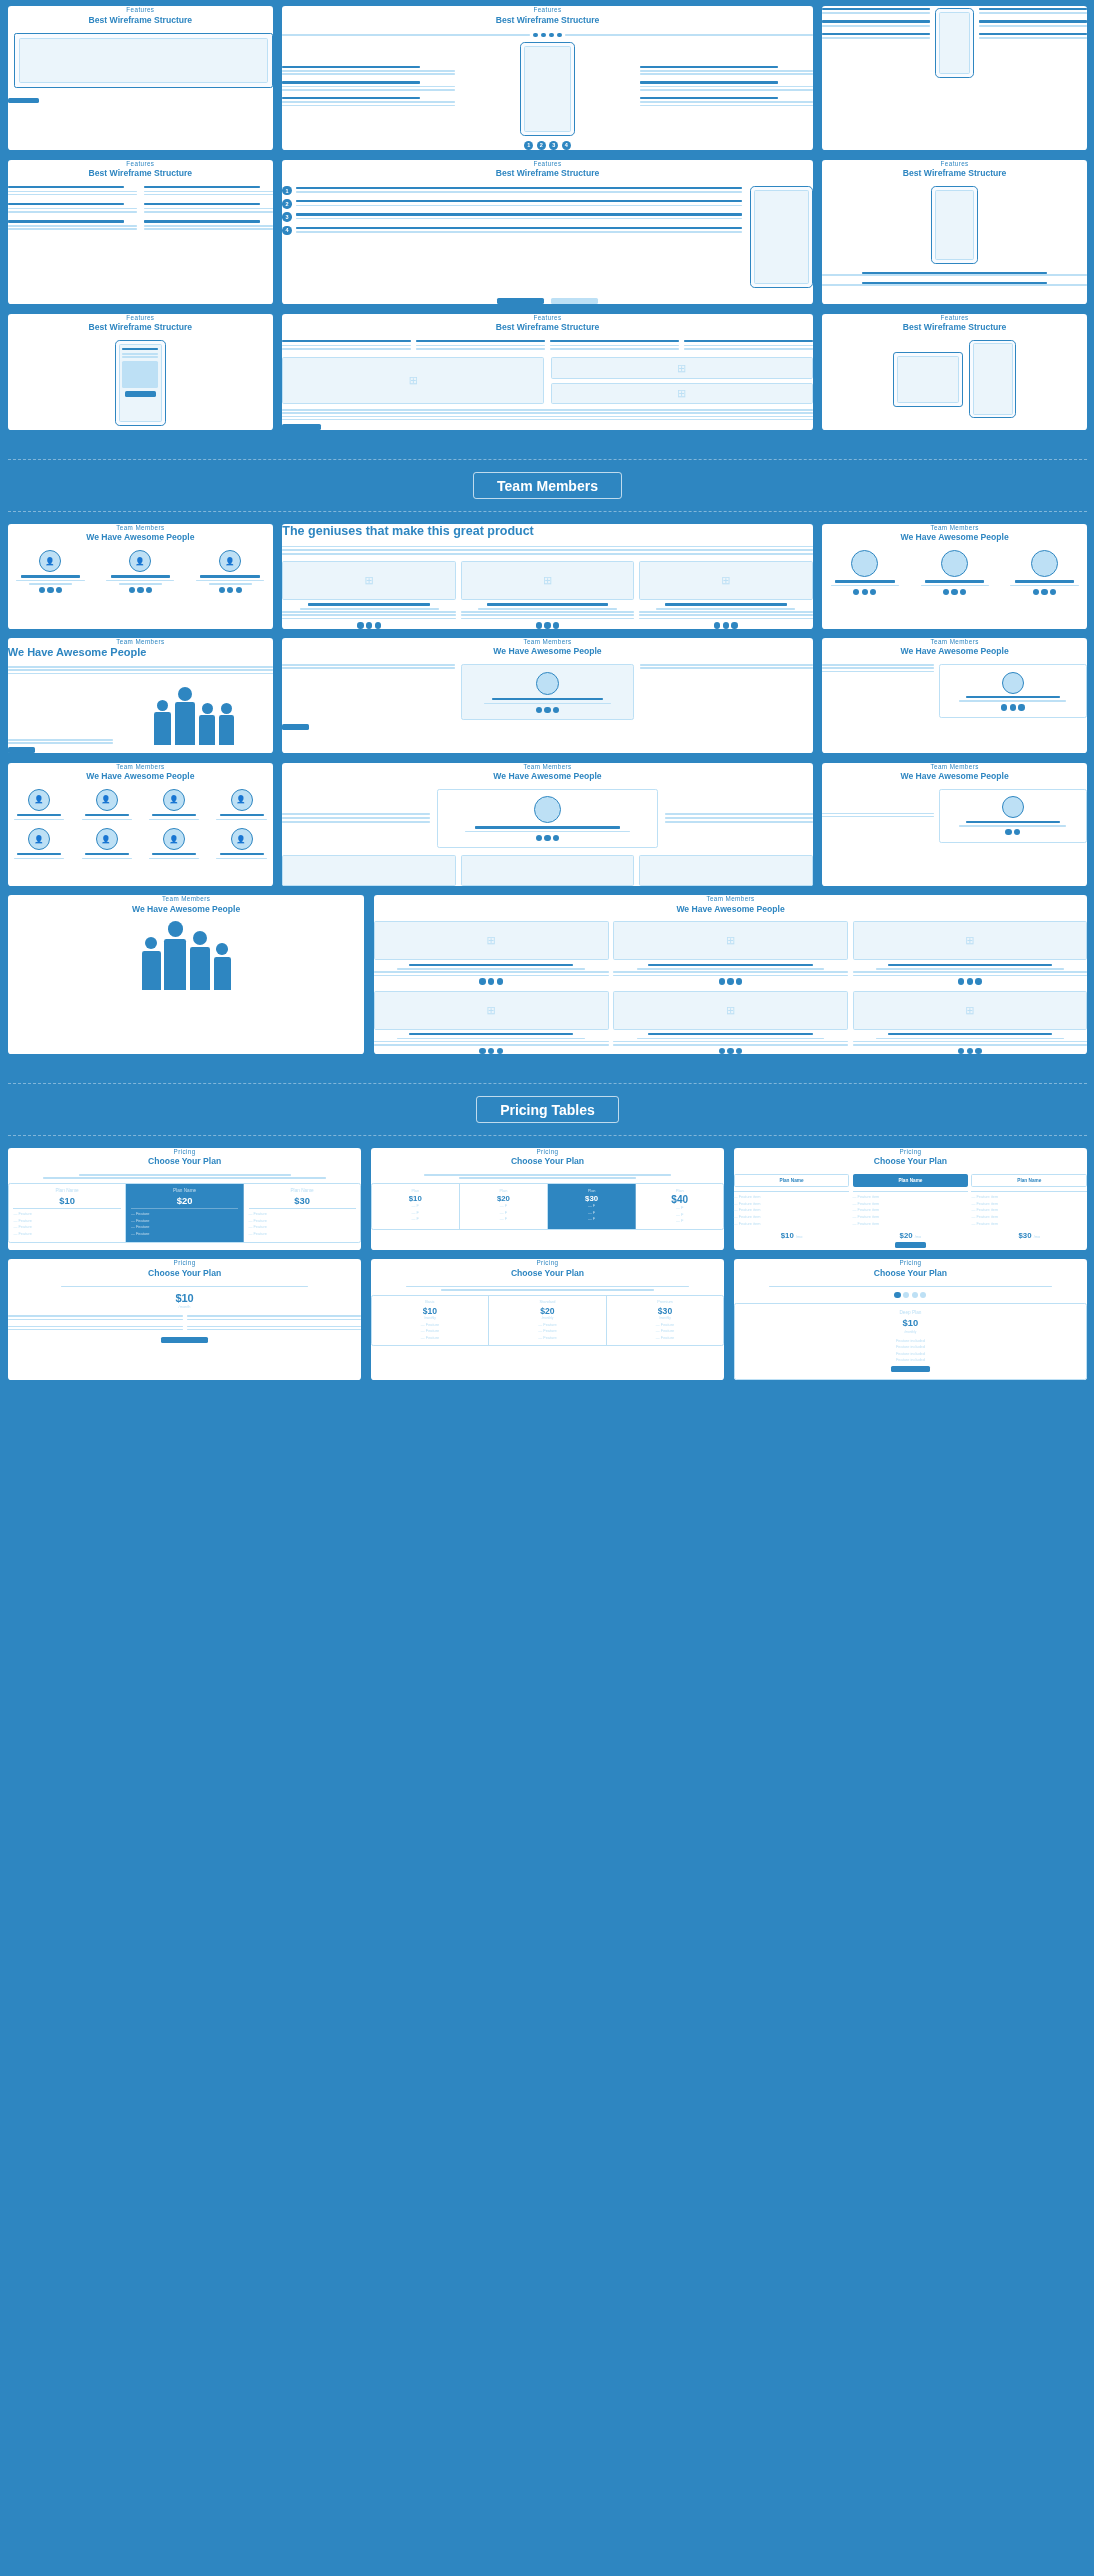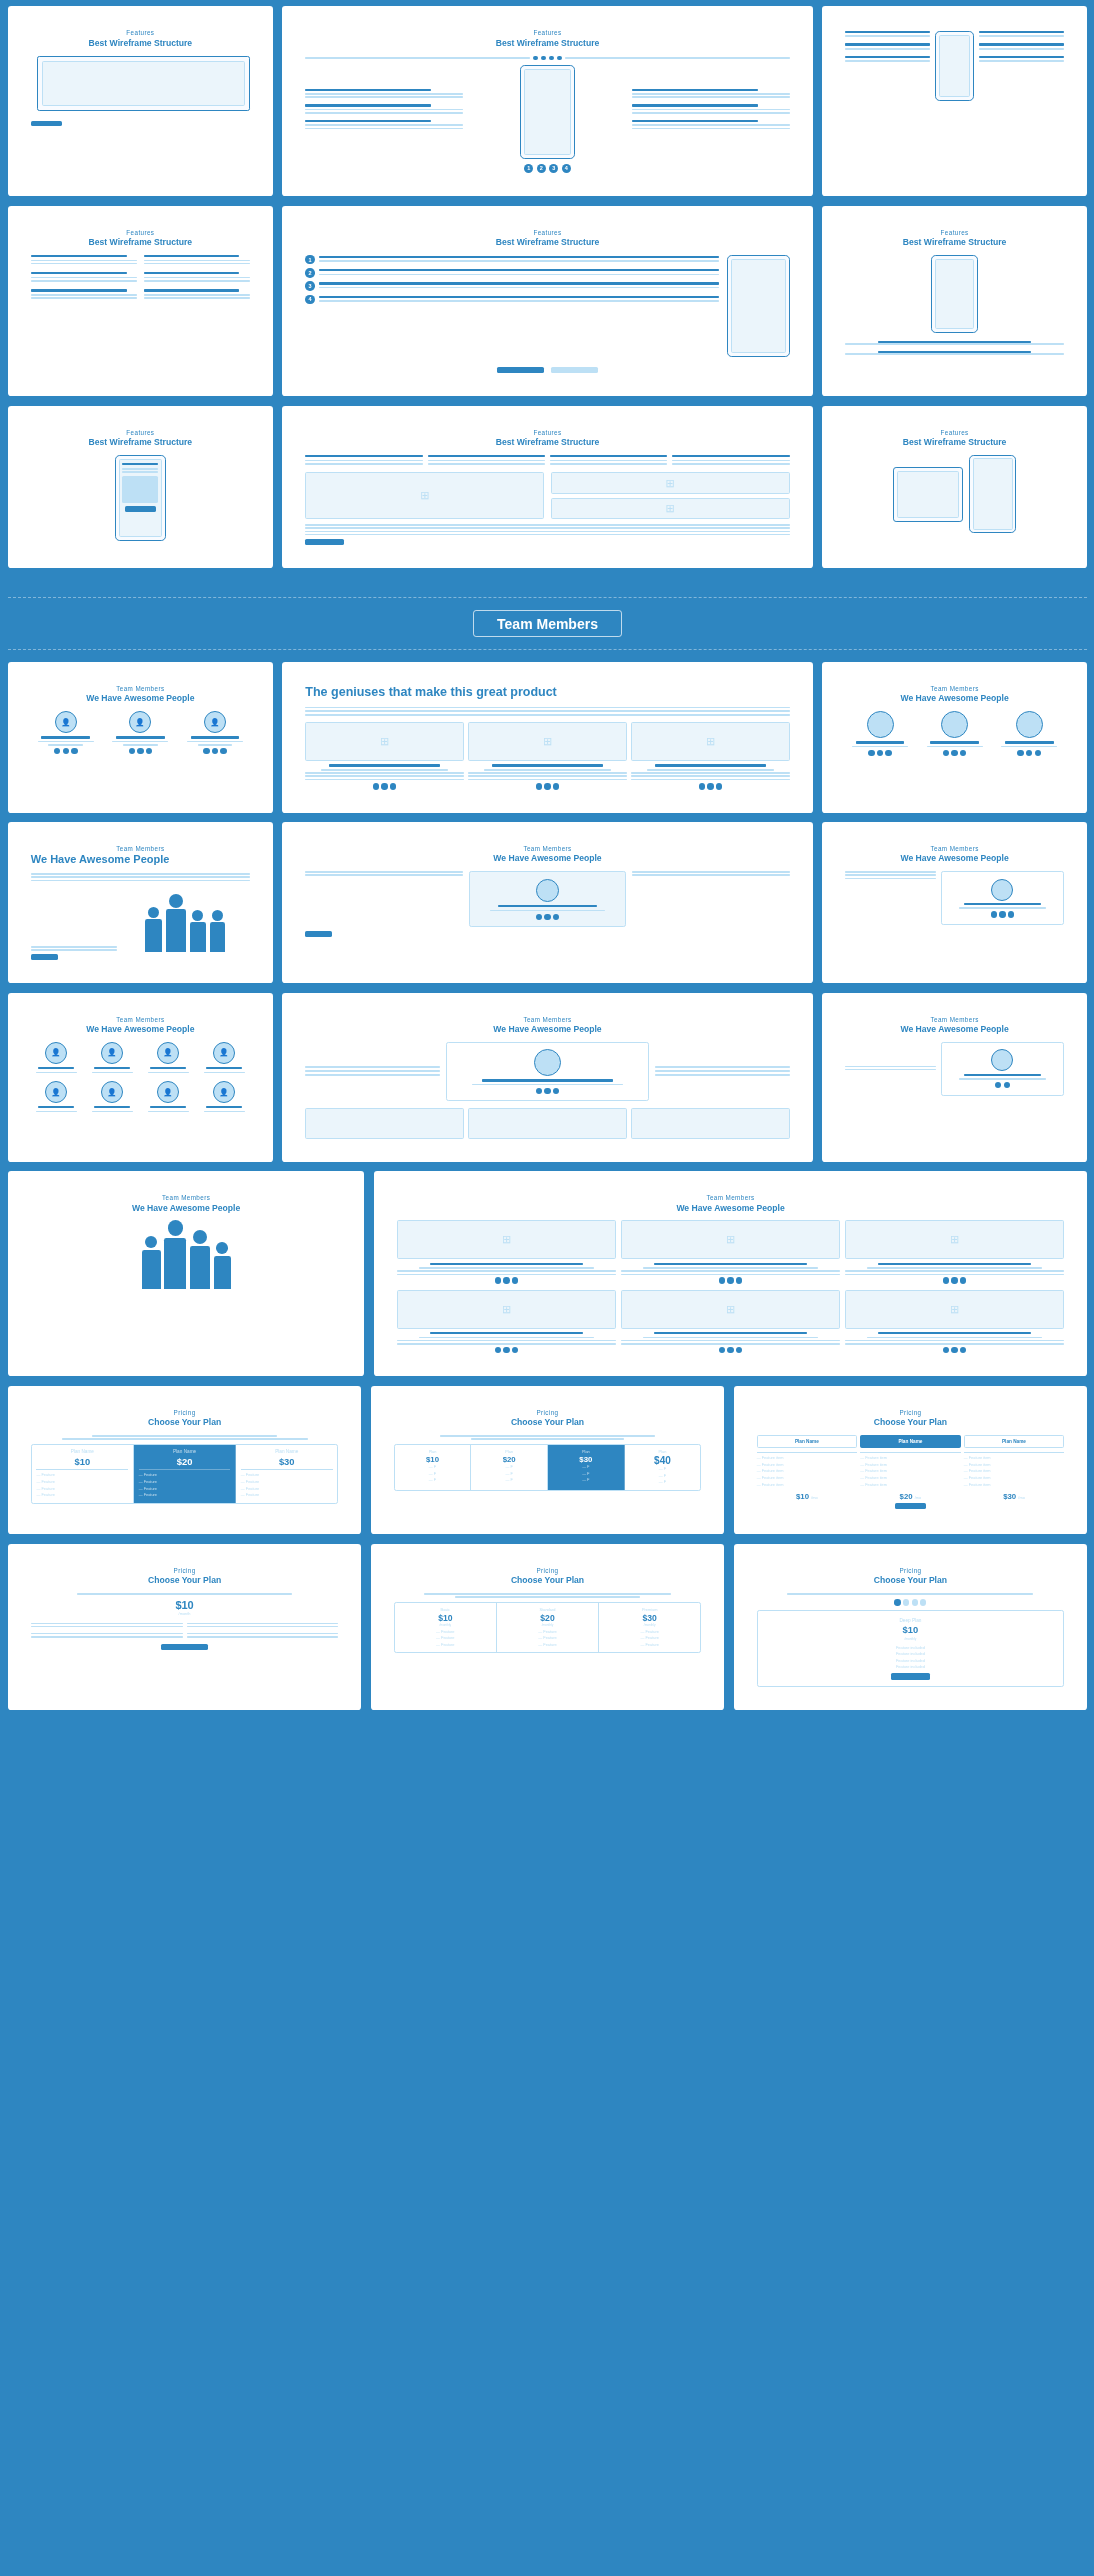--- a/index.html
+++ b/index.html
@@ -7,21 +7,21 @@
       background-color: #2E86C1;
       font-family: Arial, sans-serif;
       width: 1095px;
       min-height: 2576px;
     }
 
     
     .card {
       background: #fff;
       border-radius: 3.1px;
-      padding: 23px;
+      padding: 0;
       position: relative;
     }
 
     .card-label {
       font-size: 6.3px;
       color: #2E86C1;
       text-align: center;
       margin-bottom: 1.6px;
       letter-spacing: 0.4px;
     }
@@ -1082,20 +1082,27 @@
           <div class="social-icons" style="margin-top:2.3px;">
             <div class="social-icon"></div>
             <div class="social-icon"></div>
             <div class="social-icon"></div>
           </div>
         </div>
       </div>
     </div>
   </div>
 
+  <div style="padding:11.7px 0 3.9px;">
+    <hr class="section-separator">
+    <div class="section-badge">
+      <div class="section-badge-inner">Pricing Tables</div>
+    </div>
+    <hr class="section-separator">
+  </div>
 
   <div style="display:grid;grid-template-columns:1fr 1fr 1fr;gap:9.4px;margin-bottom:9.4px;">
 
     <div class="card">
       <div class="card-label">Pricing</div>
       <div class="card-title">Choose Your Plan</div>
       <div style="margin-bottom:3.9px;">
         <div class="wf-line-light" style="margin-bottom:1.6px;width:60%;margin-left:auto;margin-right:auto;"></div>
         <div class="wf-line-light" style="margin-bottom:1.6px;width:80%;margin-left:auto;margin-right:auto;"></div>
       </div>

